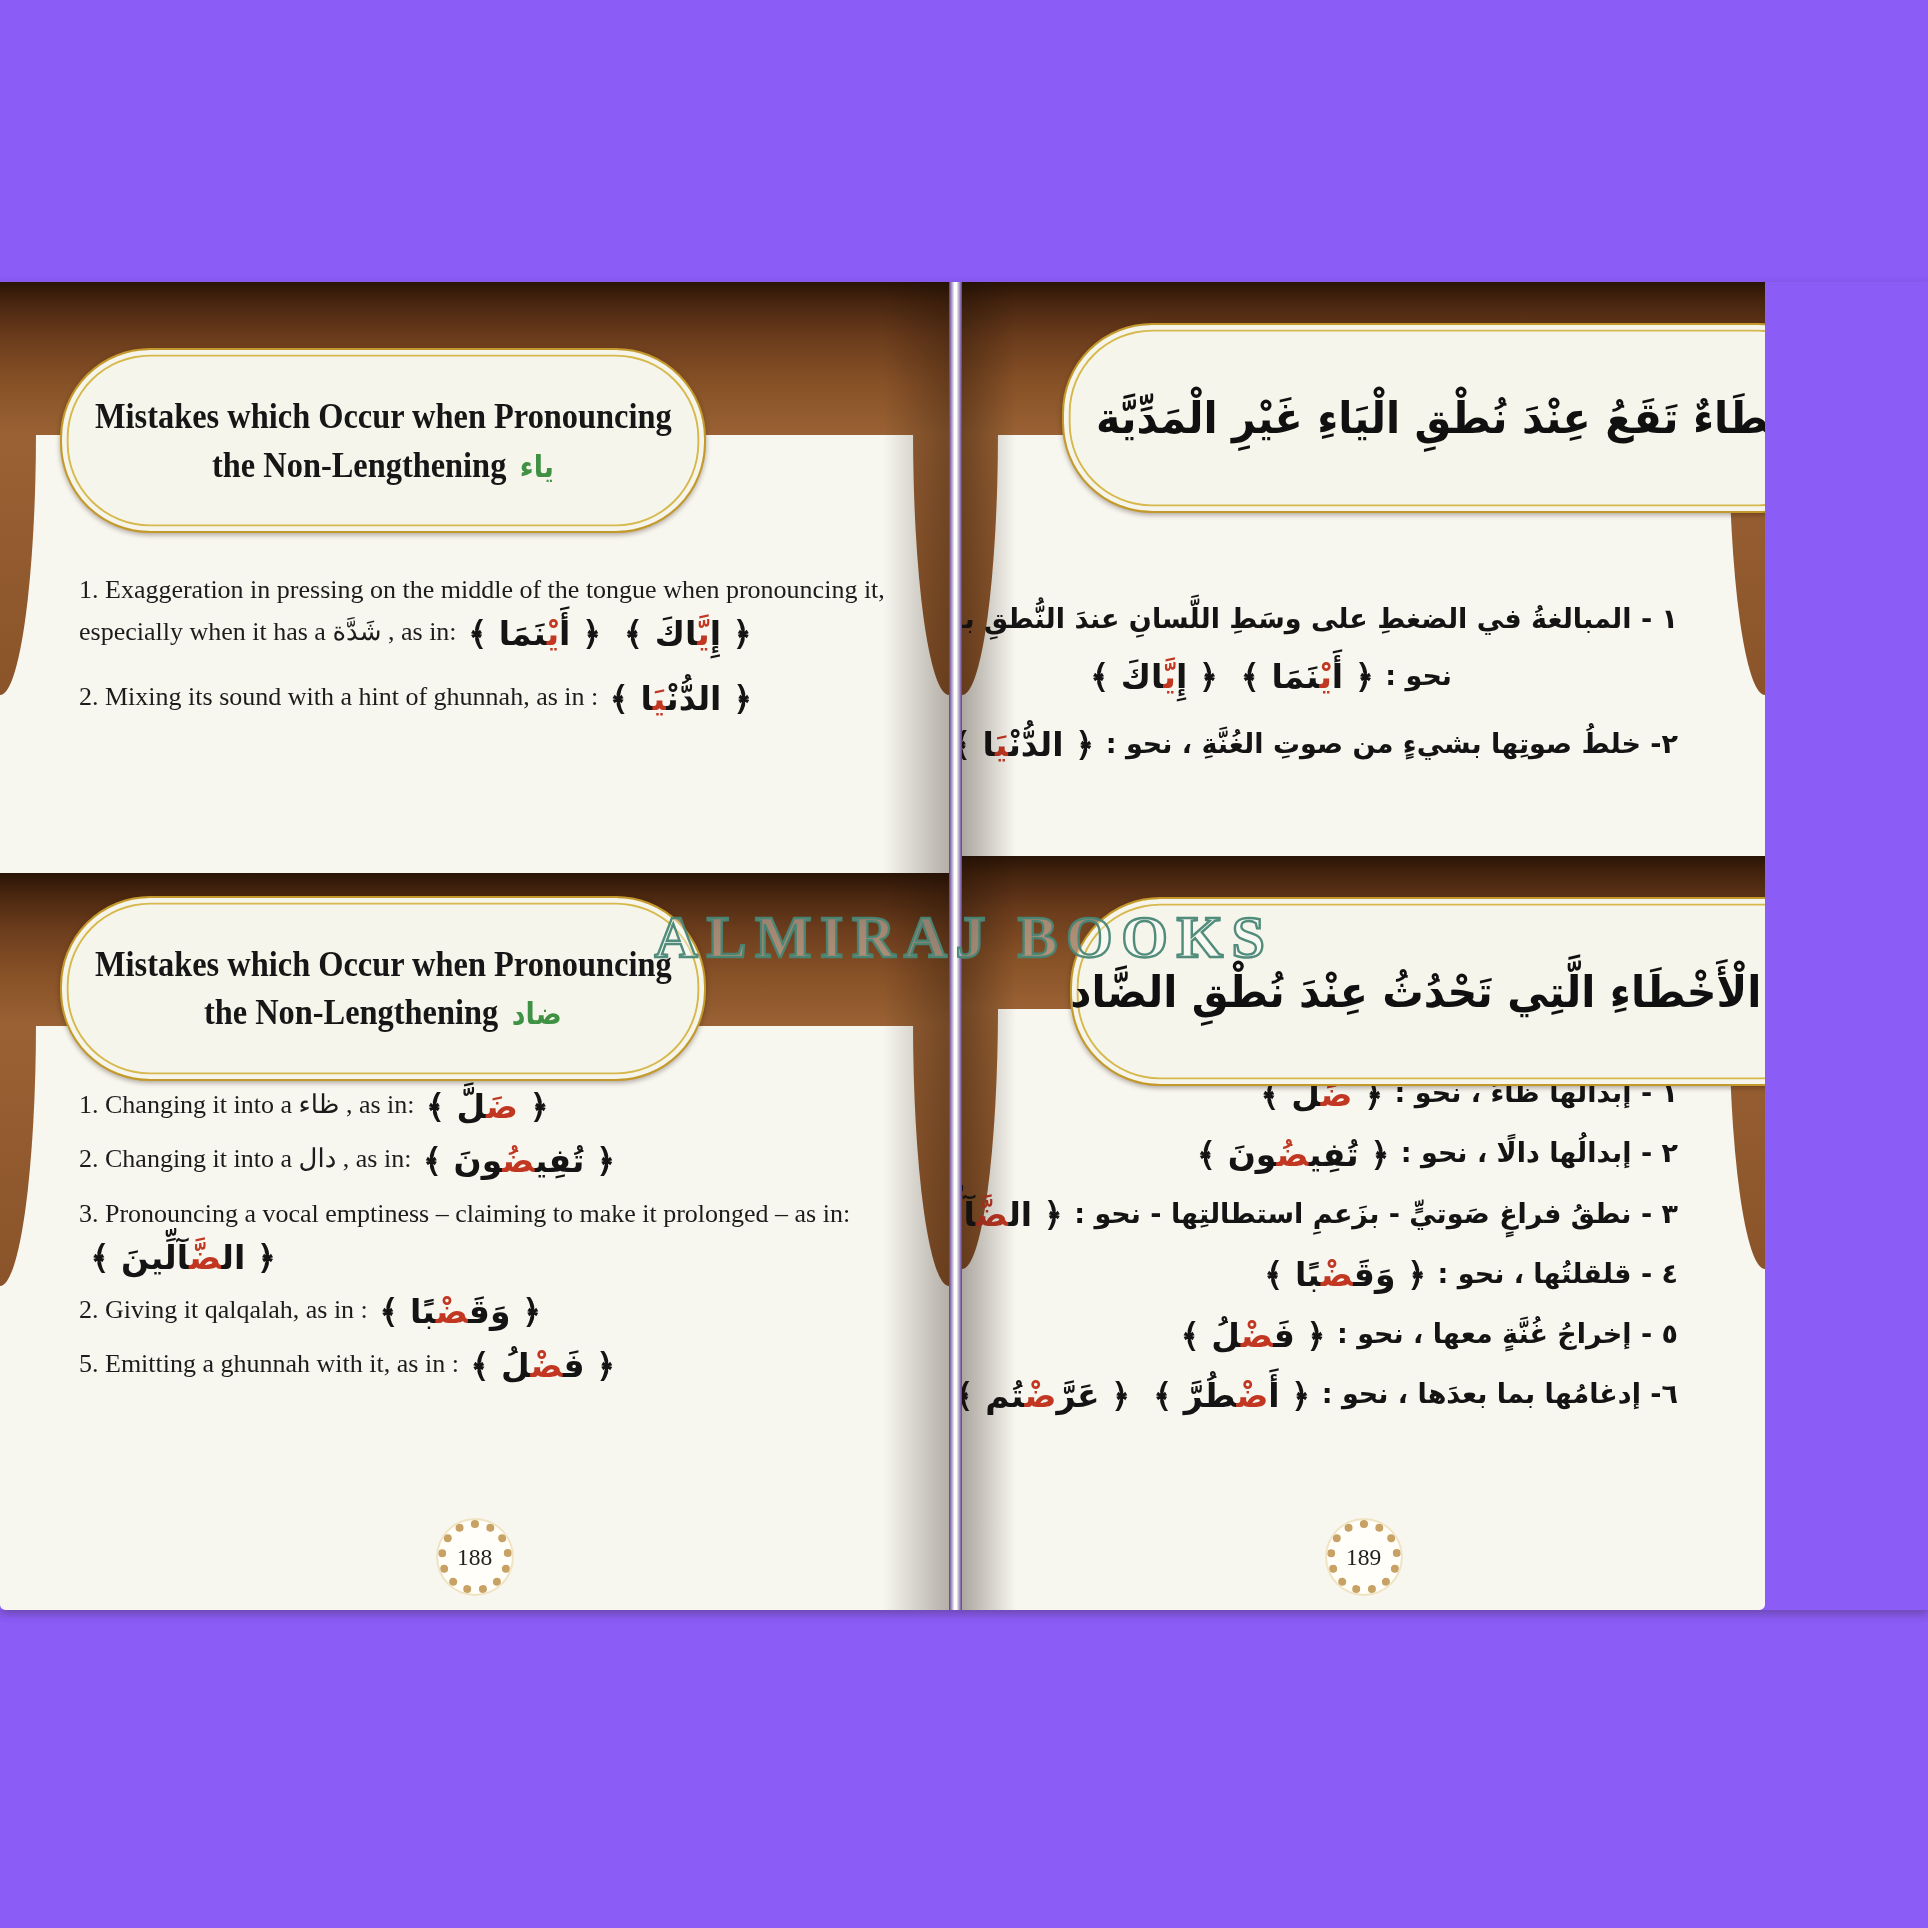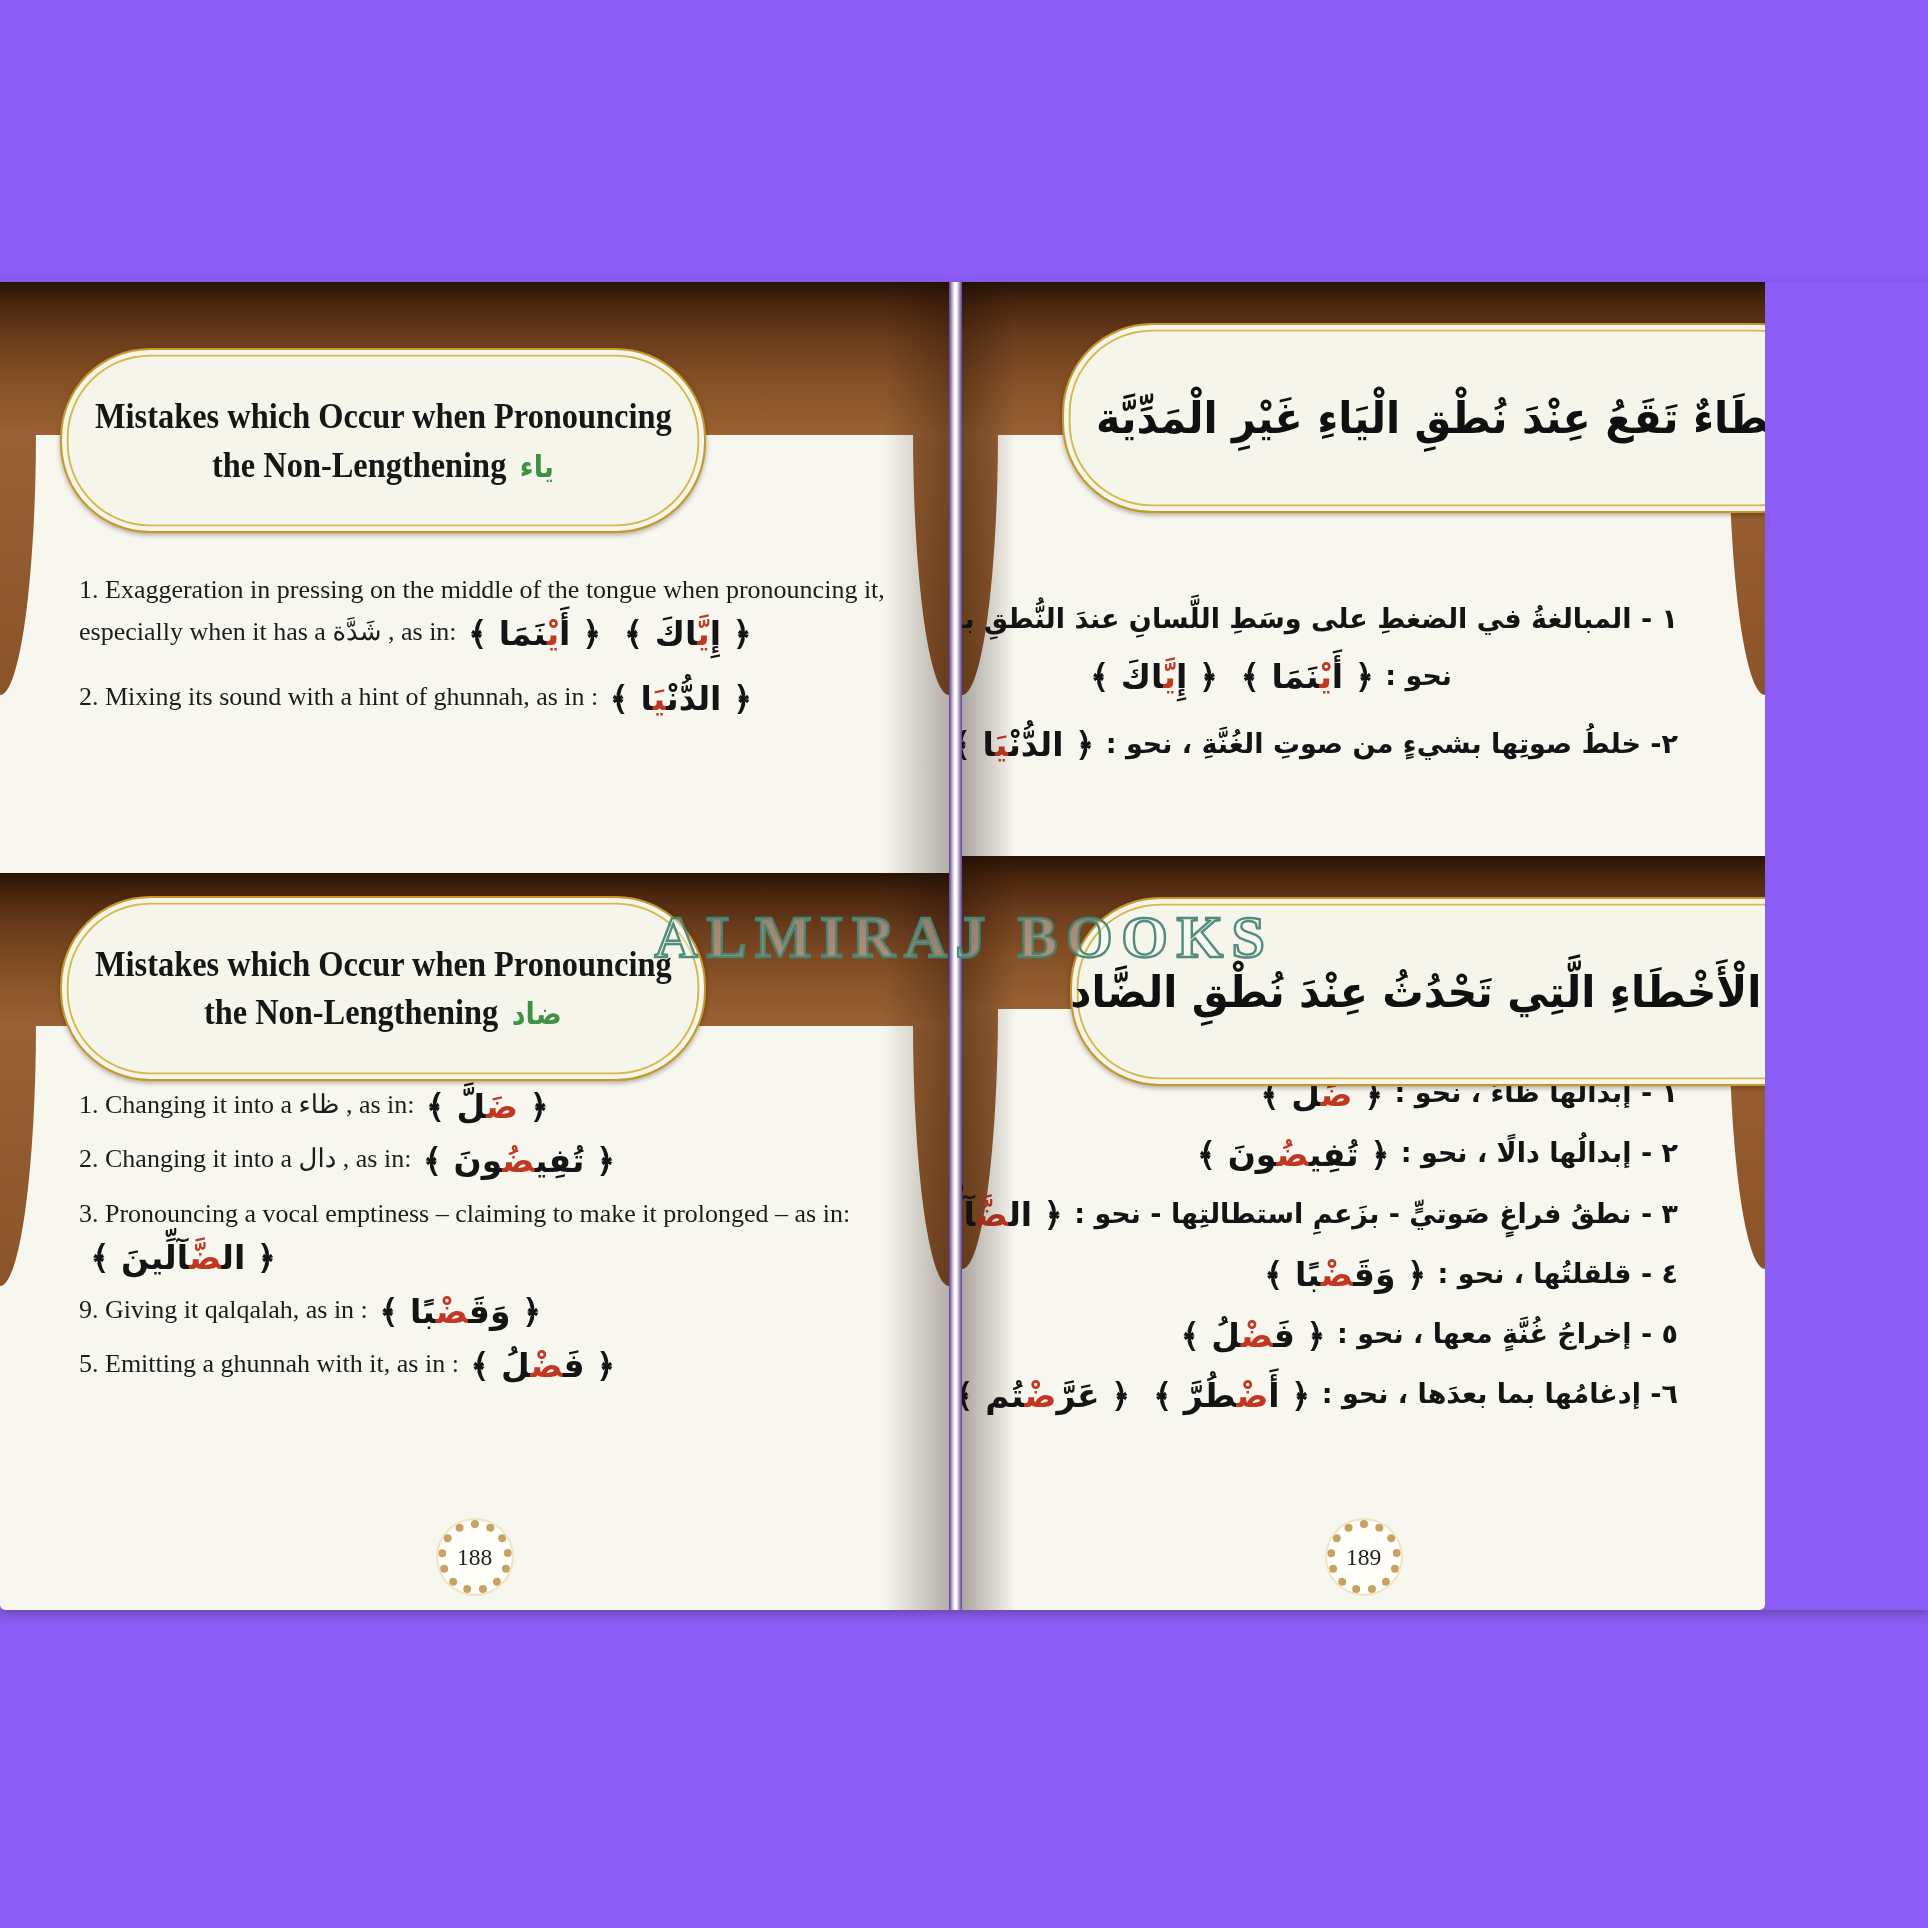--- a/index.html
+++ b/index.html
@@ -86,21 +86,21 @@
         <div class="arch l"></div>
         <div class="arch r"></div>
         <div class="pill">
           <div class="ht">Mistakes which Occur when Pronouncing</div>
           <div class="ht"><span>the Non-Lengthening</span><span class="arg">ضاد</span></div>
         </div>
         <div class="content">
           <p class="eitem"><span>1. Changing it into a ظاء , as in:</span><span class="q" dir="rtl"><span>﴿ </span><span class="red">ضَ</span><span>لَّ ﴾</span></span></p>
           <p class="eitem"><span>2. Changing it into a دال , as in:</span><span class="q" dir="rtl"><span>﴿ تُفِي</span><span class="red">ضُ</span><span>ونَ ﴾</span></span></p>
           <p class="eitem"><span>3. Pronouncing a vocal emptiness – claiming to make it prolonged – as in:</span><span class="q" dir="rtl"><span>﴿ ال</span><span class="red">ضَّ</span><span>آلِّينَ ﴾</span></span></p>
-          <p class="eitem"><span>9. Giving it qalqalah, as in :</span><span class="q" dir="rtl"><span>﴿ وَقَ</span><span class="red">ضْ</span><span>بًا ﴾</span></span></p>
+          <p class="eitem"><span>2. Giving it qalqalah, as in :</span><span class="q" dir="rtl"><span>﴿ وَقَ</span><span class="red">ضْ</span><span>بًا ﴾</span></span></p>
           <p class="eitem"><span>5. Emitting a ghunnah with it, as in :</span><span class="q" dir="rtl"><span>﴿ فَ</span><span class="red">ضْ</span><span>لُ ﴾</span></span></p>
         </div>
         <div class="pgring">
           <span class="pgnum">188</span>
         </div>
       </section>
     </div>
 
     <div class="gutter"></div>
 

